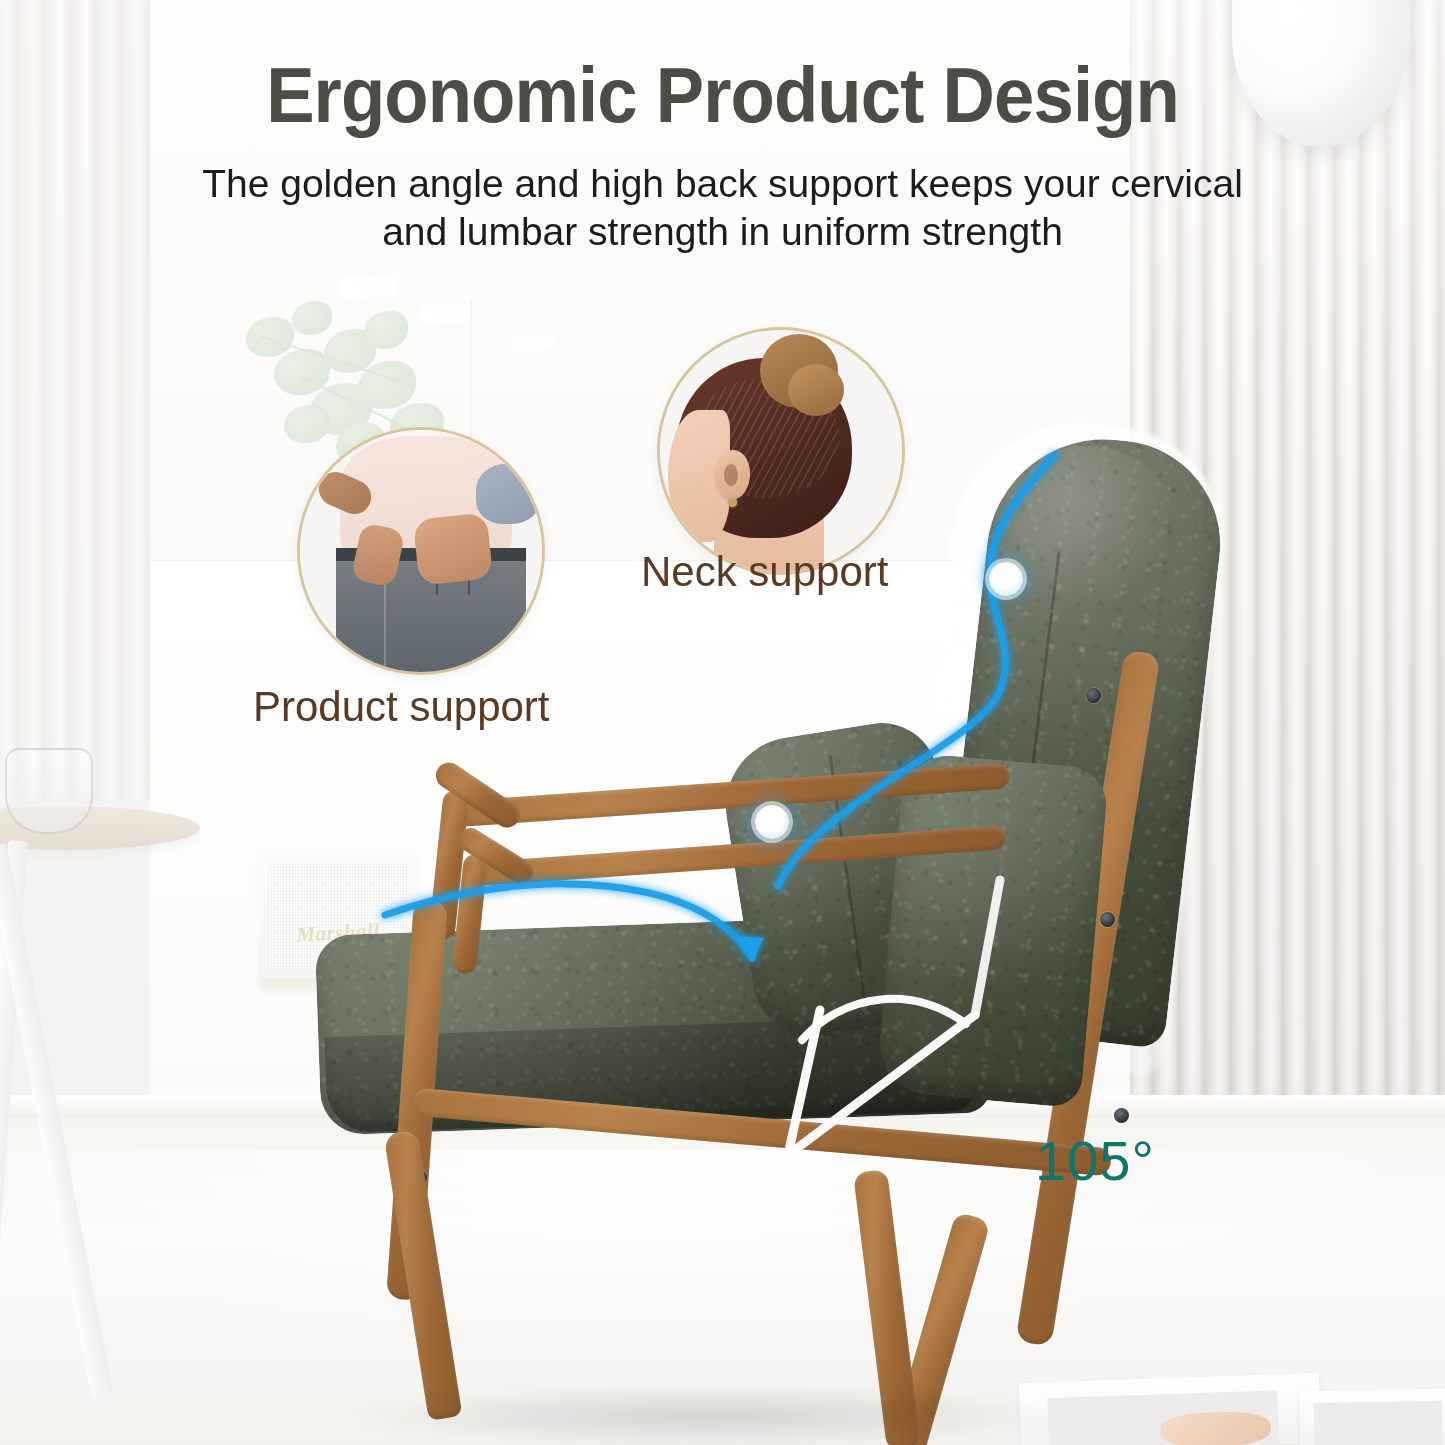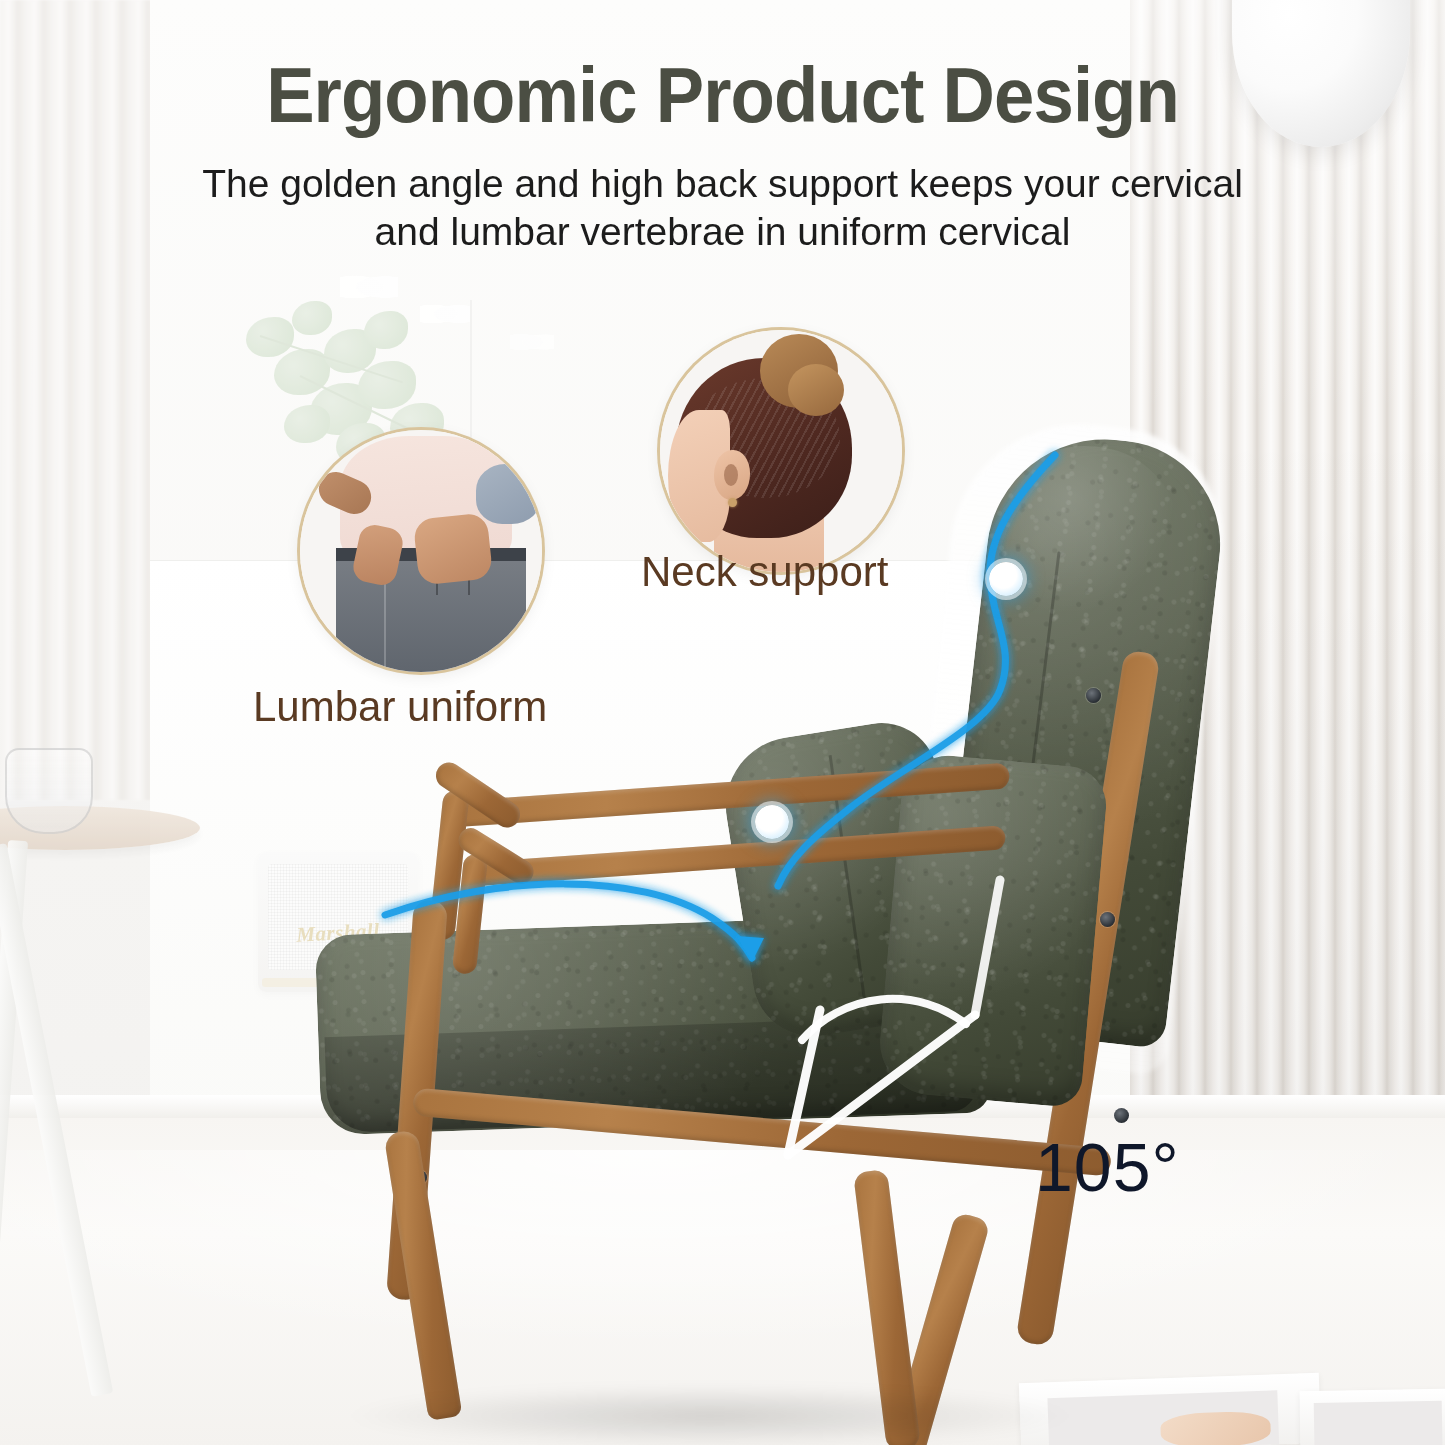--- a/index.html
+++ b/index.html
@@ -225,21 +225,21 @@
     font-size:39px; line-height:1.22; color:#1c1c1c;
     font-family:"Liberation Sans",sans-serif;
   }
   .callout-label{
     position:absolute; color:#5a3a22;
     font-size:42px; font-weight:400; white-space:nowrap;
     font-family:"Liberation Sans",sans-serif;
   }
   .angle-label{
     position:absolute; left:1035px; top:1128px;
-    color:#0f172a; font-size:68px; font-weight:400; letter-spacing:1px;
+    color:#0f766e; font-size:56px; font-weight:400; letter-spacing:1px;
     font-family:"Liberation Sans",sans-serif;
   }
 
   
   .inset{
     position:absolute; border-radius:50%; overflow:hidden;
     box-shadow:0 0 0 3px #d9c49c, 0 4px 16px rgba(0,0,0,.08);
   }
   .inset-bg{ position:absolute; inset:0; background:#f7f5f3; }
 </style>
@@ -411,21 +411,21 @@
                 background:linear-gradient(160deg,#d3a07c,#b9825f);transform:rotate(12deg);"></div>
     <div style="position:absolute;left:116px;top:86px;width:74px;height:66px;border-radius:20px;
                 background:linear-gradient(160deg,#d9a782,#bd8763);transform:rotate(-6deg);"></div>
 
     <div style="position:absolute;left:18px;top:46px;width:54px;height:34px;border-radius:18px;
                 background:linear-gradient(120deg,#c08f6b,#a87754);transform:rotate(24deg);"></div>
 
     <div style="position:absolute;left:176px;top:34px;width:66px;height:60px;border-radius:44% 30% 46% 40%;
                 background:linear-gradient(150deg,#a8b4c2,#8e9cae);"></div>
   </div>
-  <div class="callout-label" style="left:253px;top:683px;">Lumbar uniform</div>
+  <div class="callout-label" style="left:253px;top:683px;">Product support</div>
 
   <div class="inset" style="left:660px;top:330px;width:242px;height:242px;">
     <div class="inset-bg"></div>
 
     <div style="position:absolute;left:54px;top:150px;width:110px;height:120px;border-radius:36px;
                 background:linear-gradient(180deg,#f0cbb2,#e2b497);"></div>
 
     <div style="position:absolute;left:16px;top:28px;width:176px;height:180px;border-radius:50% 50% 46% 46%;
                 background:linear-gradient(150deg,#6b3a2c,#4e2820 58%,#3c1f19);"></div>
 
@@ -446,18 +446,18 @@
     <div style="position:absolute;left:100px;top:4px;width:78px;height:74px;border-radius:50%;
                 background:linear-gradient(150deg,#b98a57,#8d6038);"></div>
     <div style="position:absolute;left:128px;top:34px;width:56px;height:52px;border-radius:50%;
                 background:linear-gradient(150deg,#c4955f,#96683d);"></div>
   </div>
   <div class="callout-label" style="left:641px;top:548px;">Neck support</div>
 
   <div class="headline">Ergonomic Product Design</div>
   <div class="subline">
     <span style="display: block;">The golden angle and high back support keeps your cervical</span>
-    <span style="display: block;">and lumbar vertebrae in uniform cervical</span>
+    <span style="display: block;">and lumbar strength in uniform strength</span>
   </div>
 
   <div class="angle-label">105°</div>
 
 </div>
 
 </body></html>

